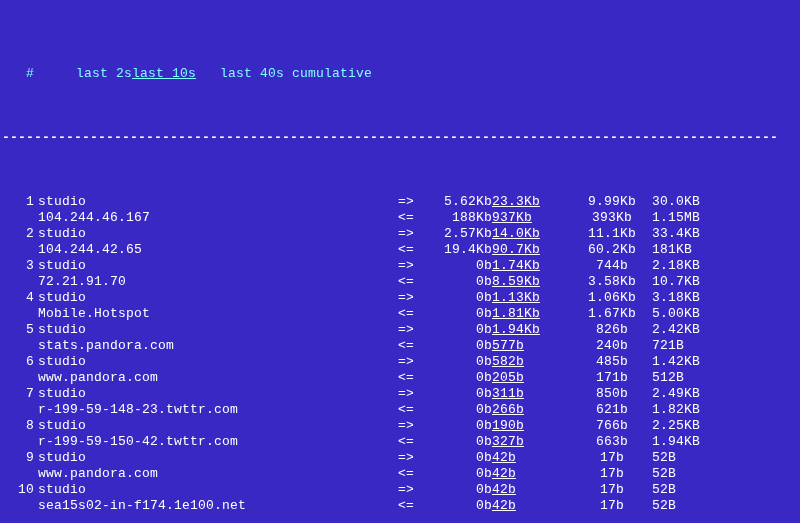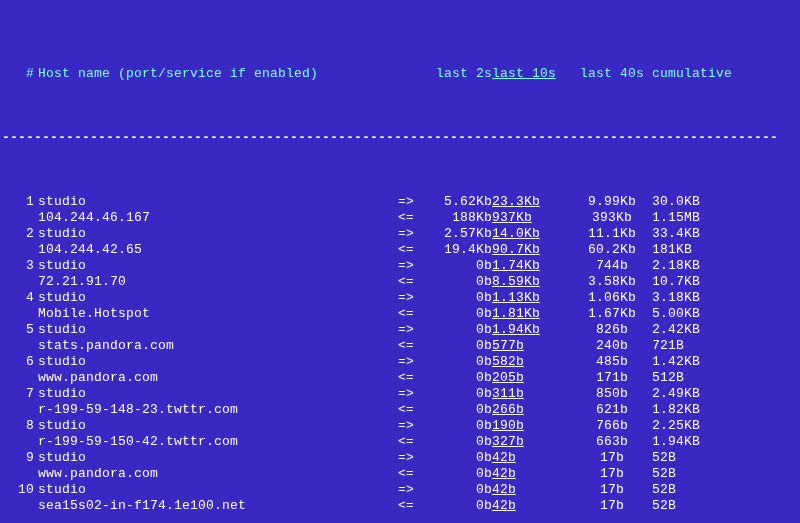--- a/index.html
+++ b/index.html
@@ -33,21 +33,20 @@
   .dashes { overflow: hidden; height: 16px; }
 </style>
 </head>
 <body>
 
 <div class="screen">
 
   
   <div class="row cyan">
     <span class="col-idx">#</span>
-    <span class="col-host">Host name (port/service if enabled)</span>
     <span class="col-dir"></span>
     <span class="col-2s">last 2s</span>
     <span class="col-10s">last 10s</span>
     <span class="col-40s">last 40s</span>
     <span class="col-cum">cumulative</span>
   </div>
 
   <div class="dashes dash">-------------------------------------------------------------------------------------------------</div>
 
   <div id="body-rows"><div class="row"><span class="col-idx">1</span><span class="col-host">studio</span><span class="col-dir">=&gt;</span><span class="col-2s">5.62Kb</span><span class="col-10s">23.3Kb</span><span class="col-40s">9.99Kb</span><span class="col-cum">30.0KB</span></div><div class="row"><span class="col-idx"></span><span class="col-host">104.244.46.167</span><span class="col-dir">&lt;=</span><span class="col-2s">188Kb</span><span class="col-10s">937Kb</span><span class="col-40s">393Kb</span><span class="col-cum">1.15MB</span></div><div class="row"><span class="col-idx">2</span><span class="col-host">studio</span><span class="col-dir">=&gt;</span><span class="col-2s">2.57Kb</span><span class="col-10s">14.0Kb</span><span class="col-40s">11.1Kb</span><span class="col-cum">33.4KB</span></div><div class="row"><span class="col-idx"></span><span class="col-host">104.244.42.65</span><span class="col-dir">&lt;=</span><span class="col-2s">19.4Kb</span><span class="col-10s">90.7Kb</span><span class="col-40s">60.2Kb</span><span class="col-cum">181KB</span></div><div class="row"><span class="col-idx">3</span><span class="col-host">studio</span><span class="col-dir">=&gt;</span><span class="col-2s">0b</span><span class="col-10s">1.74Kb</span><span class="col-40s">744b</span><span class="col-cum">2.18KB</span></div><div class="row"><span class="col-idx"></span><span class="col-host">72.21.91.70</span><span class="col-dir">&lt;=</span><span class="col-2s">0b</span><span class="col-10s">8.59Kb</span><span class="col-40s">3.58Kb</span><span class="col-cum">10.7KB</span></div><div class="row"><span class="col-idx">4</span><span class="col-host">studio</span><span class="col-dir">=&gt;</span><span class="col-2s">0b</span><span class="col-10s">1.13Kb</span><span class="col-40s">1.06Kb</span><span class="col-cum">3.18KB</span></div><div class="row"><span class="col-idx"></span><span class="col-host">Mobile.Hotspot</span><span class="col-dir">&lt;=</span><span class="col-2s">0b</span><span class="col-10s">1.81Kb</span><span class="col-40s">1.67Kb</span><span class="col-cum">5.00KB</span></div><div class="row"><span class="col-idx">5</span><span class="col-host">studio</span><span class="col-dir">=&gt;</span><span class="col-2s">0b</span><span class="col-10s">1.94Kb</span><span class="col-40s">826b</span><span class="col-cum">2.42KB</span></div><div class="row"><span class="col-idx"></span><span class="col-host">stats.pandora.com</span><span class="col-dir">&lt;=</span><span class="col-2s">0b</span><span class="col-10s">577b</span><span class="col-40s">240b</span><span class="col-cum">721B</span></div><div class="row"><span class="col-idx">6</span><span class="col-host">studio</span><span class="col-dir">=&gt;</span><span class="col-2s">0b</span><span class="col-10s">582b</span><span class="col-40s">485b</span><span class="col-cum">1.42KB</span></div><div class="row"><span class="col-idx"></span><span class="col-host">www.pandora.com</span><span class="col-dir">&lt;=</span><span class="col-2s">0b</span><span class="col-10s">205b</span><span class="col-40s">171b</span><span class="col-cum">512B</span></div><div class="row"><span class="col-idx">7</span><span class="col-host">studio</span><span class="col-dir">=&gt;</span><span class="col-2s">0b</span><span class="col-10s">311b</span><span class="col-40s">850b</span><span class="col-cum">2.49KB</span></div><div class="row"><span class="col-idx"></span><span class="col-host">r-199-59-148-23.twttr.com</span><span class="col-dir">&lt;=</span><span class="col-2s">0b</span><span class="col-10s">266b</span><span class="col-40s">621b</span><span class="col-cum">1.82KB</span></div><div class="row"><span class="col-idx">8</span><span class="col-host">studio</span><span class="col-dir">=&gt;</span><span class="col-2s">0b</span><span class="col-10s">190b</span><span class="col-40s">766b</span><span class="col-cum">2.25KB</span></div><div class="row"><span class="col-idx"></span><span class="col-host">r-199-59-150-42.twttr.com</span><span class="col-dir">&lt;=</span><span class="col-2s">0b</span><span class="col-10s">327b</span><span class="col-40s">663b</span><span class="col-cum">1.94KB</span></div><div class="row"><span class="col-idx">9</span><span class="col-host">studio</span><span class="col-dir">=&gt;</span><span class="col-2s">0b</span><span class="col-10s">42b</span><span class="col-40s">17b</span><span class="col-cum">52B</span></div><div class="row"><span class="col-idx"></span><span class="col-host">www.pandora.com</span><span class="col-dir">&lt;=</span><span class="col-2s">0b</span><span class="col-10s">42b</span><span class="col-40s">17b</span><span class="col-cum">52B</span></div><div class="row"><span class="col-idx">10</span><span class="col-host">studio</span><span class="col-dir">=&gt;</span><span class="col-2s">0b</span><span class="col-10s">42b</span><span class="col-40s">17b</span><span class="col-cum">52B</span></div><div class="row"><span class="col-idx"></span><span class="col-host">sea15s02-in-f174.1e100.net</span><span class="col-dir">&lt;=</span><span class="col-2s">0b</span><span class="col-10s">42b</span><span class="col-40s">17b</span><span class="col-cum">52B</span></div></div>

